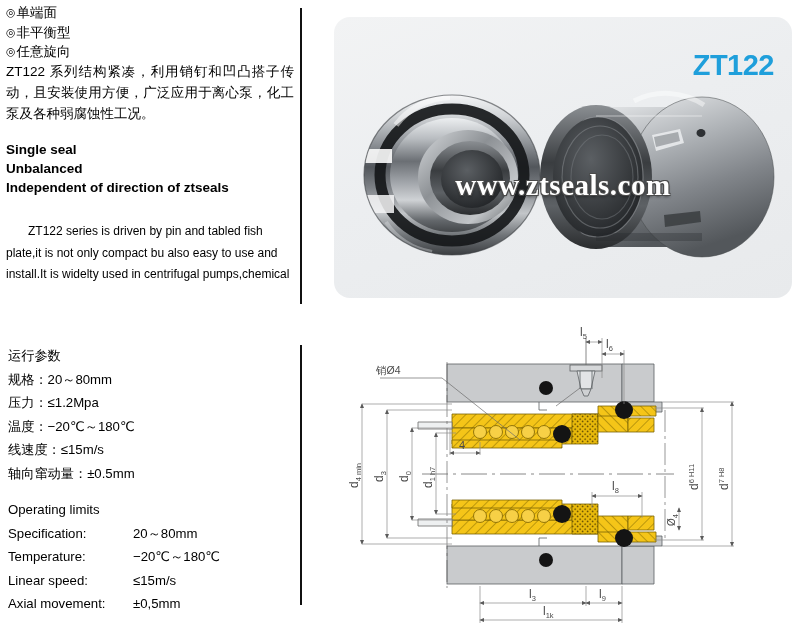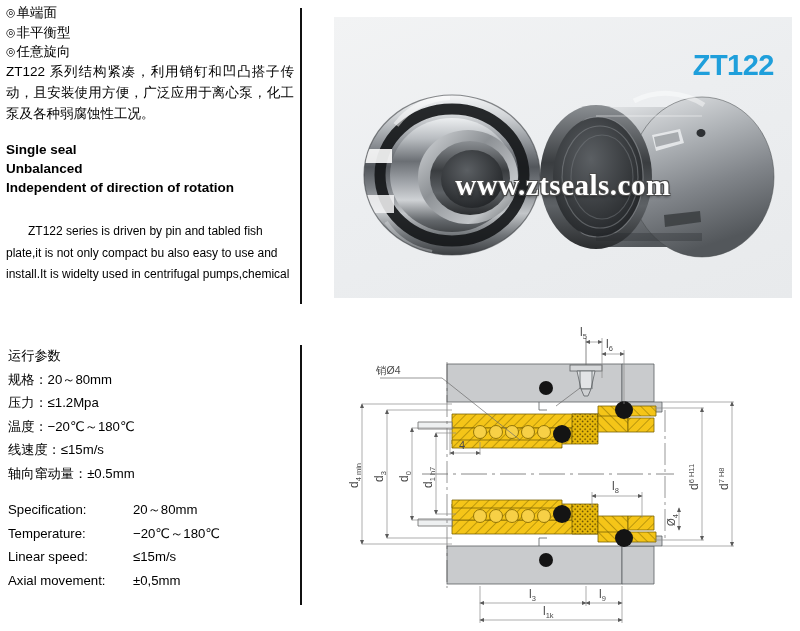--- a/index.html
+++ b/index.html
@@ -71,21 +71,21 @@
     width: 2px;
     background: #111;
   }
   #divider-top { left: 300px; top: 8px; height: 296px; }
   #divider-bottom { left: 300px; top: 345px; height: 260px; }
 
   
   #photo-panel {
     position: absolute; left: 334px; top: 17px;
     width: 458px; height: 281px;
-    border-radius: 0;
+    border-radius: 16px;
     background: linear-gradient(160deg,#f2f3f4 0%, #eceef0 45%, #e8eaec 100%);
     overflow: hidden;
   }
   #photo-title {
     position: absolute; right: 18px; top: 32px;
     font-size: 29px; font-weight: bold;
     color: #1f9fdb;
     letter-spacing: -0.5px;
     font-family: "Liberation Sans", sans-serif;
   }
@@ -133,21 +133,21 @@
     <div class="bullet-line">
       <span class="bullet-mark">◎</span><span>任意旋向</span>
     </div>
   </div>
 
   <div id="cn-paragraph">ZT122 系列结构紧凑，利用销钉和凹凸搭子传动，且安装使用方便，广泛应用于离心泵，化工泵及各种弱腐蚀性工况。</div>
 
   <div id="en-headings">
     <div>Single seal</div>
     <div>Unbalanced</div>
-    <div>Independent of direction of rotation</div>
+    <div>Independent of direction of ztseals</div>
   </div>
 
   <div id="en-paragraph">
     <span class="indent">ZT122 series is driven by pin and tabled fish plate,it is  not only compact bu also easy to use and install.It is widelty used in centrifugal pumps,chemical</span>
   </div>
 
   <div id="cn-params">
     <div class="row">运行参数</div>
     <div class="row">
       <span>规格：</span><span>20～80mm</span>
@@ -160,20 +160,23 @@
     </div>
     <div class="row">
       <span>线速度：</span><span>≤15m/s</span>
     </div>
     <div class="row">
       <span>轴向窜动量：</span><span>±0.5mm</span>
     </div>
   </div>
 
   <div id="en-params">
+    <div class="row title">
+      <span class="lbl">Operating limits</span>
+    </div>
     <div class="row">
       <span class="lbl">Specification:</span>
       <span class="val">20～80mm</span>
     </div>
     <div class="row">
       <span class="lbl">Temperature:</span>
       <span class="val">−20℃～180℃</span>
     </div>
     <div class="row">
       <span class="lbl">Linear speed:</span>

